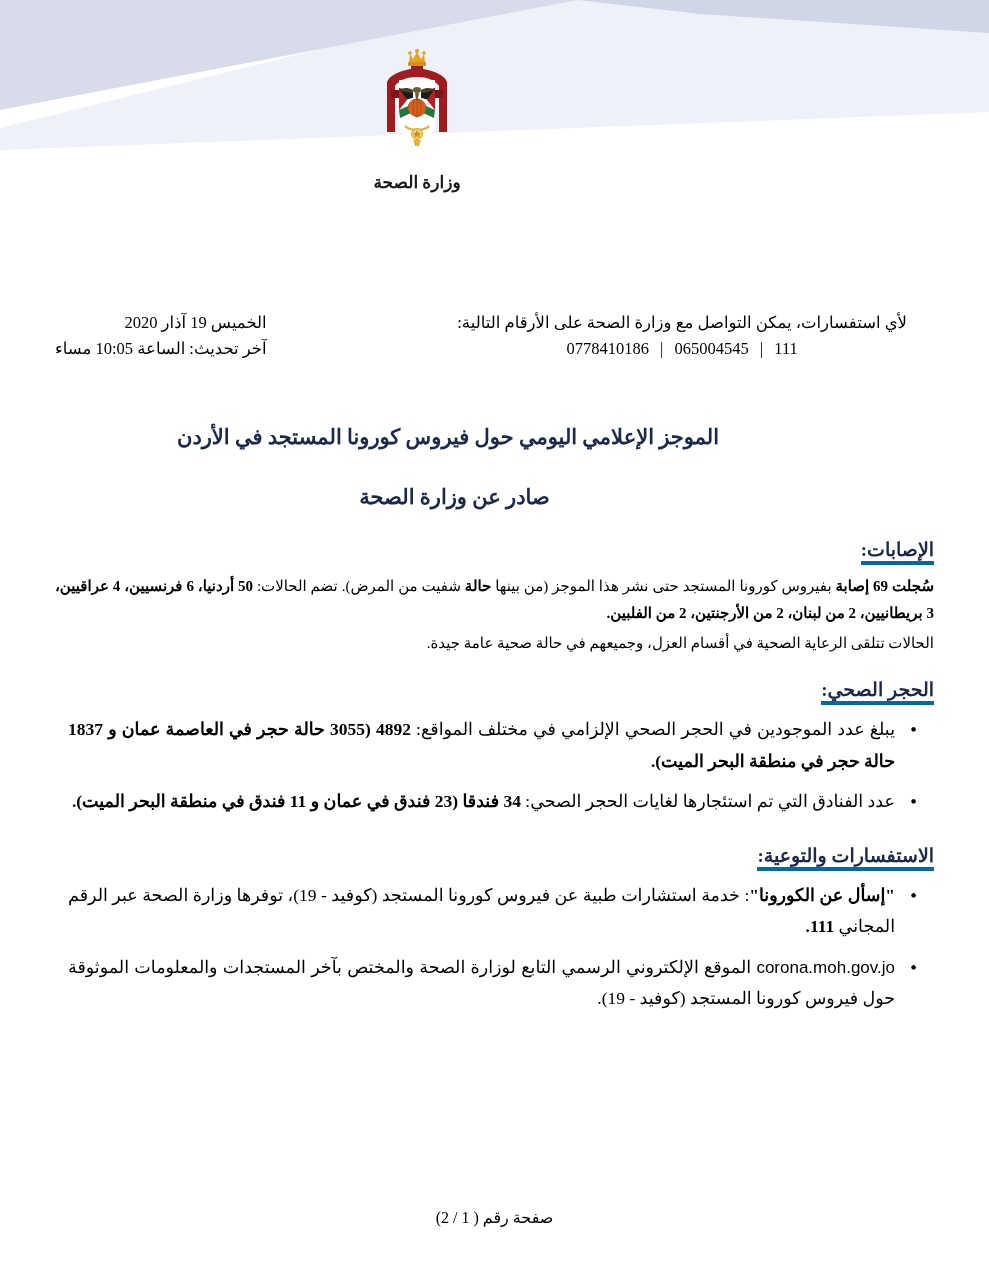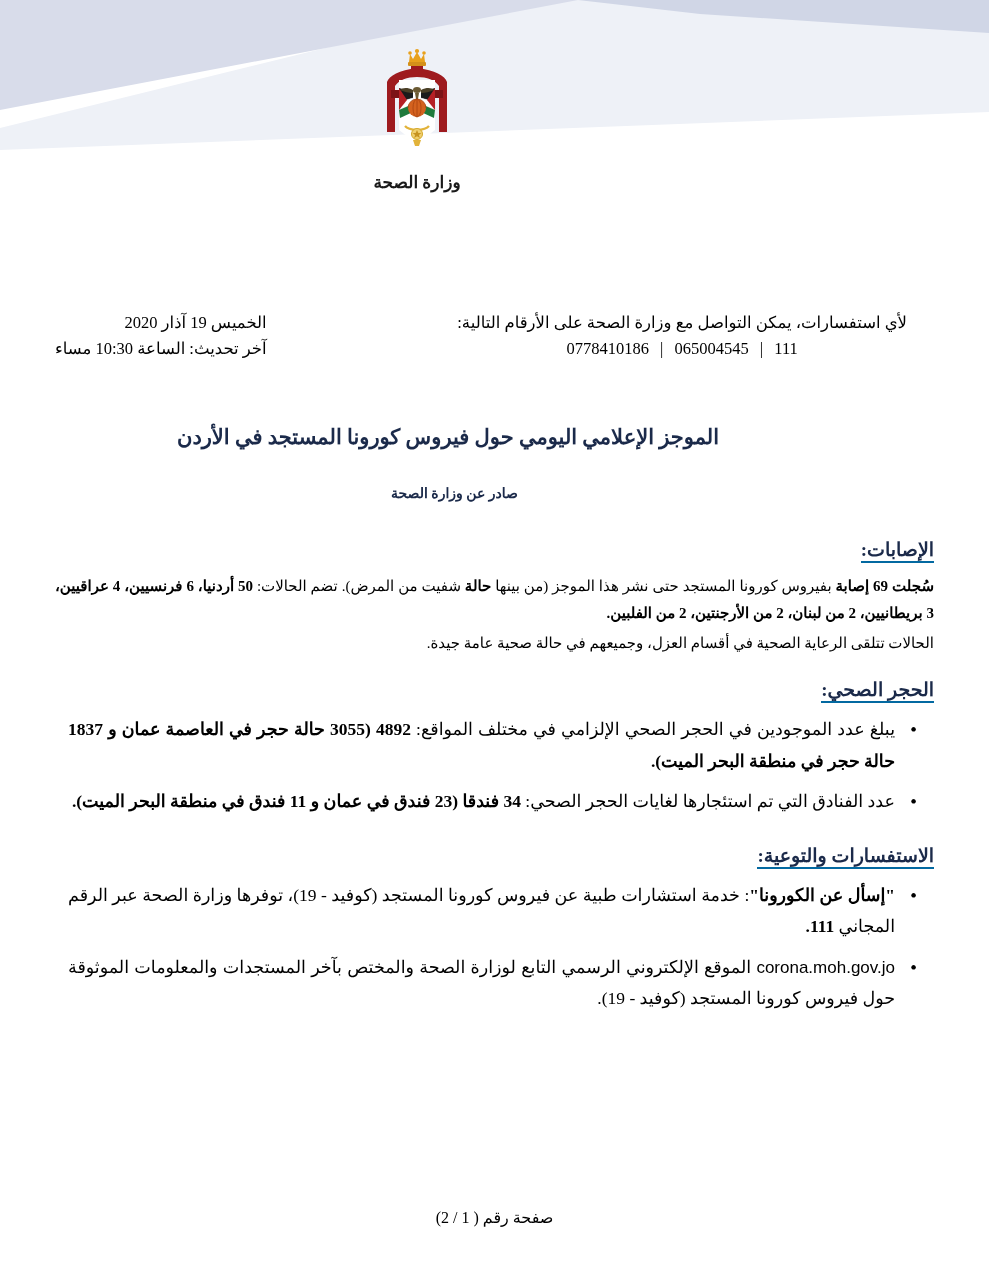--- a/index.html
+++ b/index.html
@@ -87,21 +87,21 @@
     font-weight: bold;
     line-height: 1.2;
   }
   .doc-subtitle {
     position: absolute;
     top: 485px;
     left: 0;
     width: 909px;
     text-align: center;
     color: #1b2a4a;
-    font-size: 14px;
+    font-size: 21px;
     font-weight: bold;
   }
 
   
   .content {
     position: absolute;
     top: 538px;
     left: 0;
     width: 989px;
     padding: 0 55px;
@@ -109,21 +109,21 @@
     text-align: right;
   }
   .section-heading {
     color: #1b2a4a;
     font-size: 19px;
     font-weight: bold;
     text-align: right;
     margin: 0 0 12px 0;
   }
   .section-heading span.u {
-    border-bottom: 2px solid #0369a1;
+    border-bottom: 4px solid #0369a1;
     padding-bottom: 1px;
   }
   .para {
     font-size: 15px;
     line-height: 1.78;
     text-align: justify;
     text-align-last: right;
     margin: 0 0 4px 0;
   }
   .b { font-weight: bold; }
@@ -234,21 +234,21 @@
     <circle cx="48" cy="88" r="5.5" fill="#f0d070" stroke="#d4a82a" stroke-width="1"></circle>
     <path d="M48 84 L49.3 87 L52.4 87 L49.9 89 L50.9 92 L48 90.2 L45.1 92 L46.1 89 L43.6 87 L46.7 87 Z" fill="#c79320"></path>
     <path d="M44 94 L52 94 L50 100 L46 100 Z" fill="#e2b33a"></path>
   </svg>
   <span class="ministry-word">وزارة الصحة</span>
 </div>
 
 <div class="meta-row">
   <div class="meta-right">
     <div>الخميس 19 آذار 2020</div>
-    <div>آخر تحديث: الساعة 10:30 مساء</div>
+    <div>آخر تحديث: الساعة 10:05 مساء</div>
   </div>
   <div class="meta-left">
     <div>لأي استفسارات، يمكن التواصل مع وزارة الصحة على الأرقام التالية:</div>
     <div class="phones">
       <span>0778410186</span>
       <span class="sep">|</span>
       <span>065004545</span>
       <span class="sep">|</span>
       <span>111</span>
     </div>

